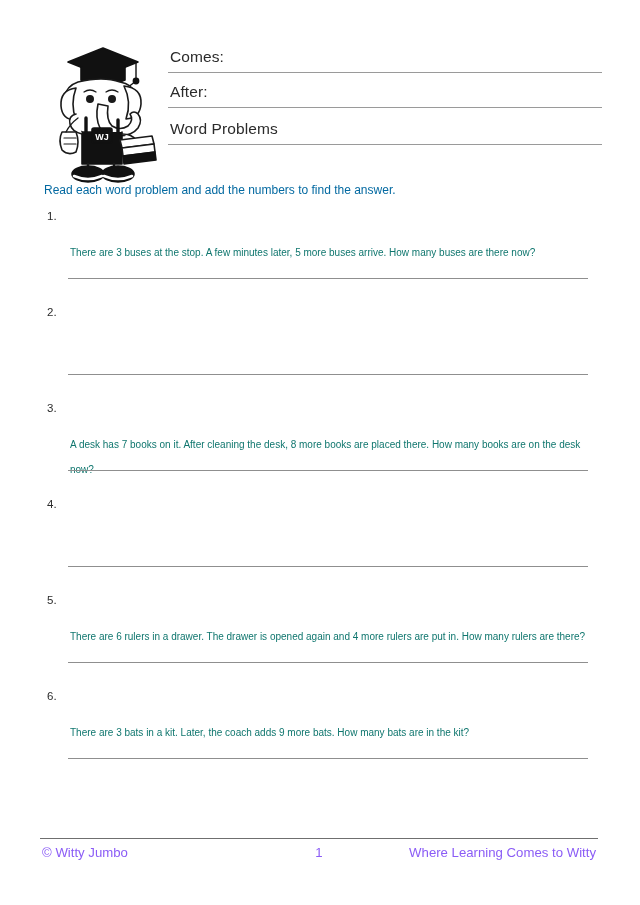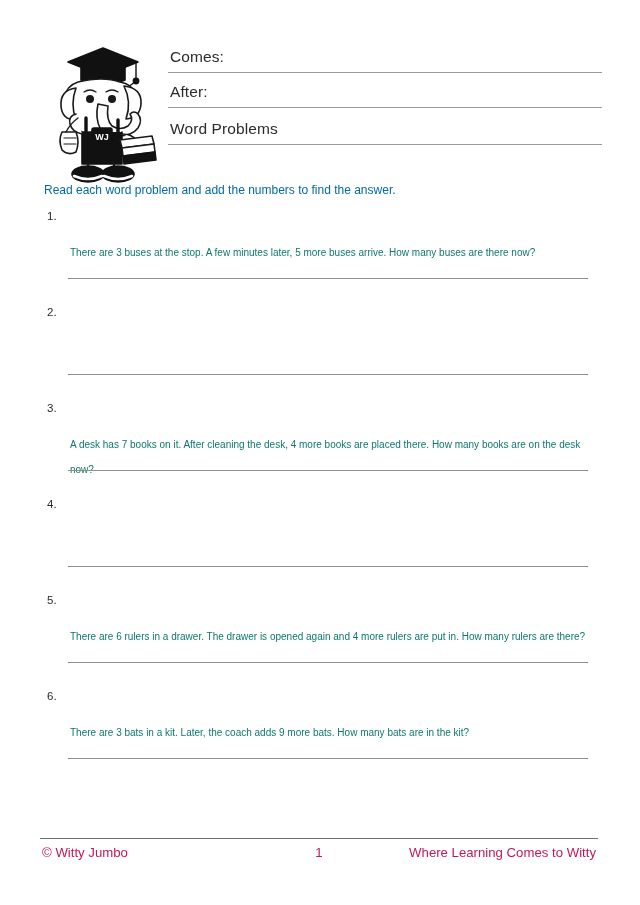--- a/index.html
+++ b/index.html
@@ -133,21 +133,21 @@
     left: 40px;
     bottom: 40px;
     width: 558px;
     border-top: 1.3px solid #6f6f6f;
     padding-top: 6px;
   }
   .footer-inner {
     position: relative;
     height: 20px;
     font-size: 13.2px;
-    color: #be185d;
+    color: #8b5cf6;
   }
   .footer-left {
     position: absolute;
     left: 2px;
     top: 0;
     white-space: nowrap;
   }
   .footer-center {
     position: absolute;
     left: 0;
@@ -251,21 +251,21 @@
       <div class="answer-line"></div>
     </div>
 
     <div class="problem">
       <div class="num">2.</div>
       <div class="answer-line"></div>
     </div>
 
     <div class="problem">
       <div class="num">3.</div>
-      <div class="ptext">A desk has 7 books on it. After cleaning the desk, 4 more books are placed there. How many books are on the desk now?</div>
+      <div class="ptext">A desk has 7 books on it. After cleaning the desk, 8 more books are placed there. How many books are on the desk now?</div>
       <div class="answer-line"></div>
     </div>
 
     <div class="problem">
       <div class="num">4.</div>
       <div class="answer-line"></div>
     </div>
 
     <div class="problem">
       <div class="num">5.</div>

